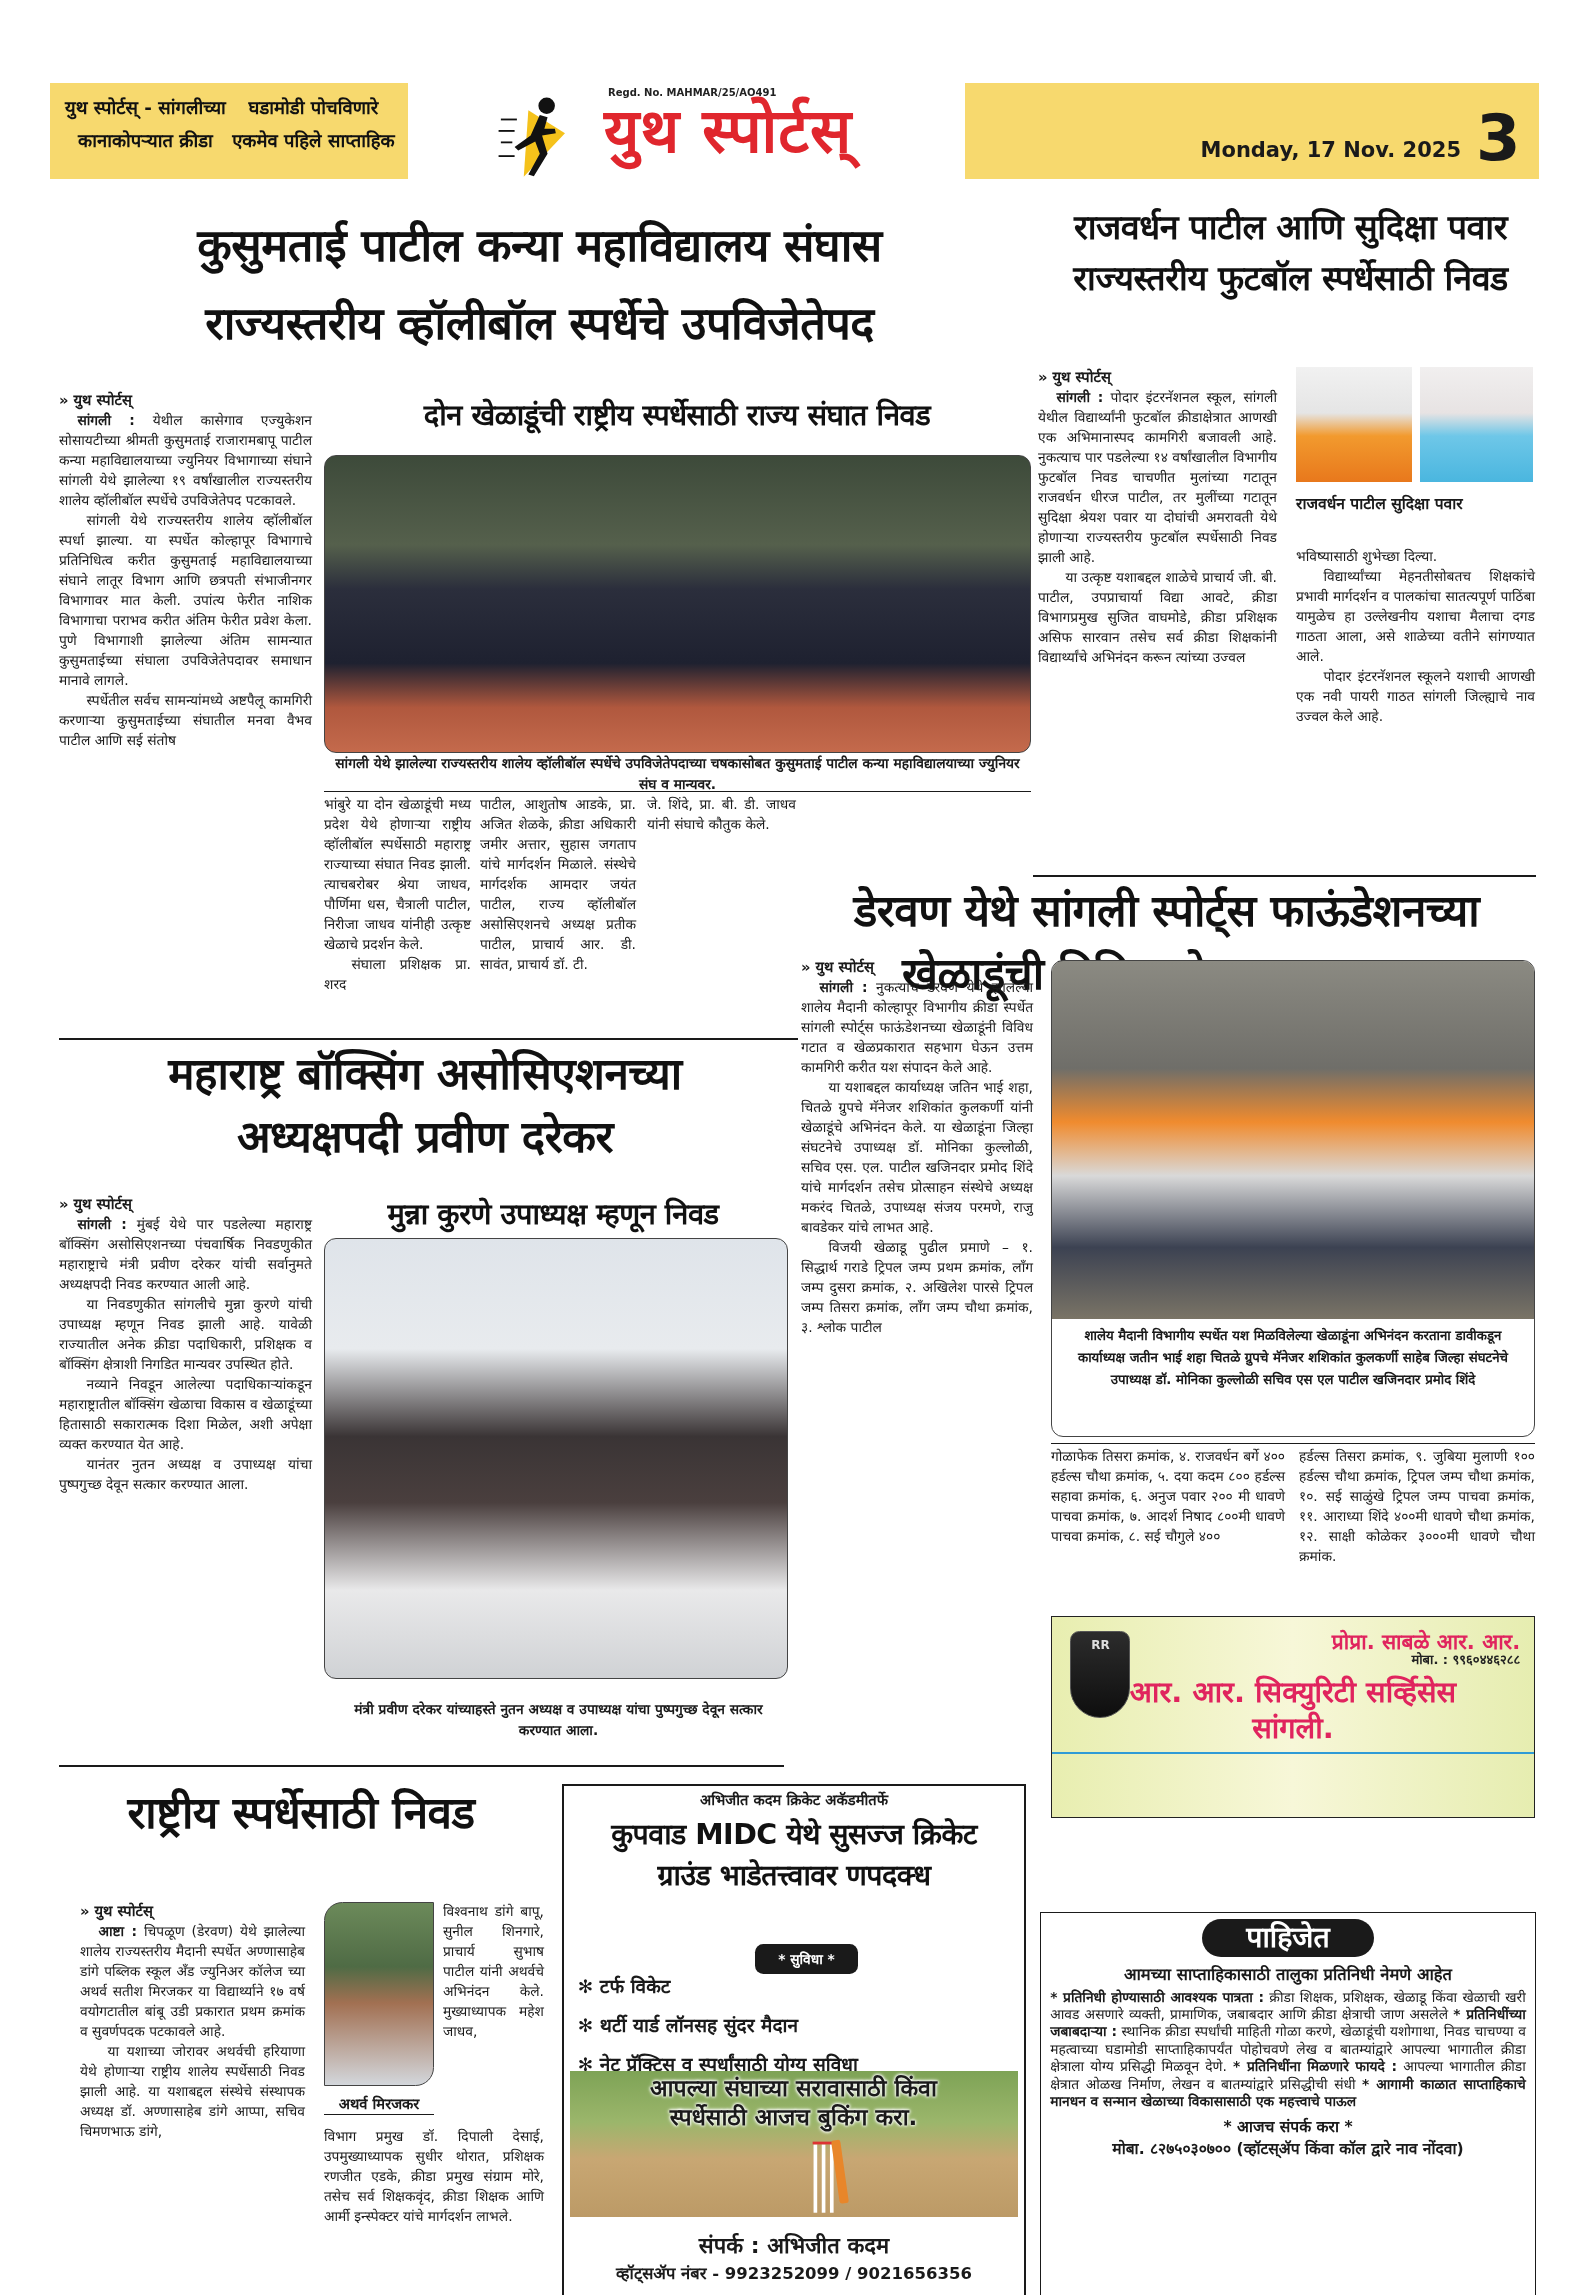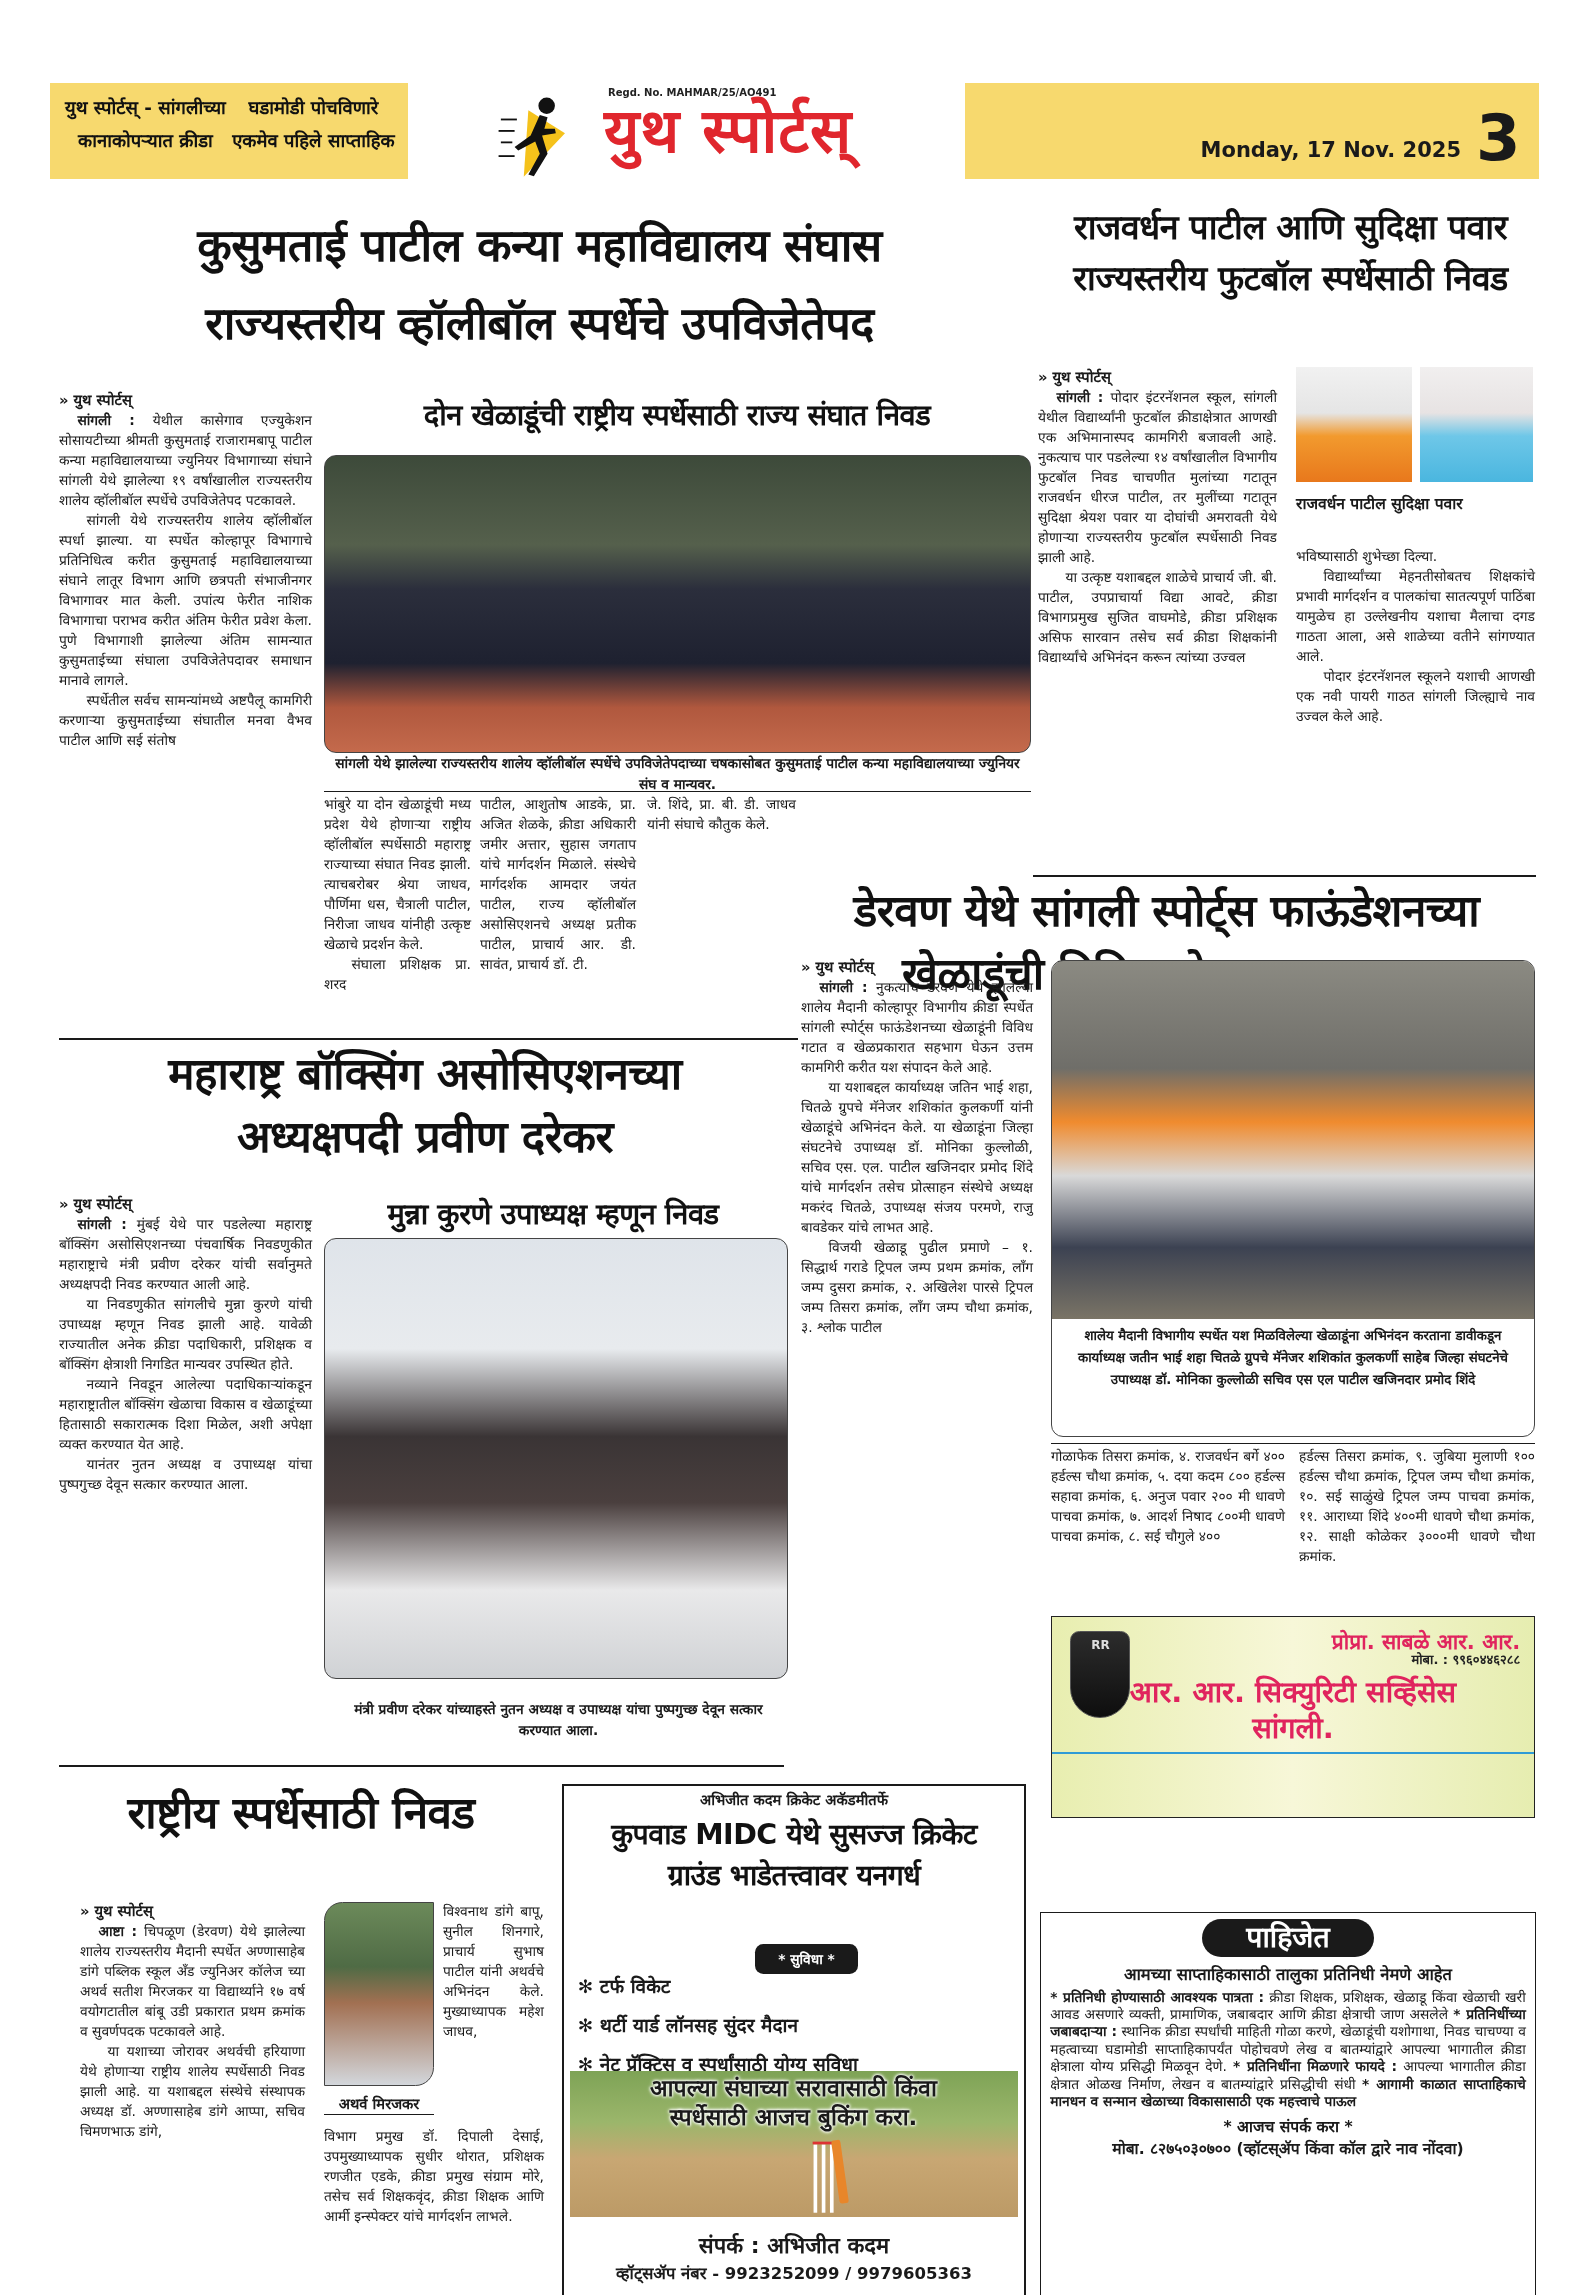--- a/index.html
+++ b/index.html
@@ -308,21 +308,21 @@
   <p class="first">विश्वनाथ डांगे बापू, सुनील शिनगारे, प्राचार्य सुभाष पाटील यांनी अथर्वचे अभिनंदन केले. मुख्याध्यापक महेश जाधव,</p>
 </div>
 <div class="abs body-text" style="left:324px; top:2126px; width:220px;">
   <p class="first">विभाग प्रमुख डॉ. दिपाली देसाई, उपमुख्याध्यापक सुधीर थोरात, प्रशिक्षक रणजीत एडके, क्रीडा प्रमुख संग्राम मोरे, तसेच सर्व शिक्षकवृंद, क्रीडा शिक्षक आणि आर्मी इन्स्पेक्टर यांचे मार्गदर्शन लाभले.</p>
 </div>
 
 <div class="abs ad-box" style="left:562px; top:1784px; width:464px; height:530px; border-width:2.3px;">
   <div style="text-align:center; font-weight:bold; font-size:14.7px; line-height:27.5px;">अभिजीत कदम क्रिकेट अकॅडमीतर्फे</div>
   <div class="headline" style="font-size:28.5px; line-height:41px;">
     <div>कुपवाड MIDC येथे सुसज्ज क्रिकेट</div>
-    <div>ग्राउंड भाडेतत्त्वावर यनगर्ध</div>
+    <div>ग्राउंड भाडेतत्त्वावर णपदक्ध</div>
   </div>
   <div class="pill-black" style="position:absolute; left:193px; top:158px; width:53px; height:30px; border-radius:8.3px; font-size:13.8px; line-height:30px; width:103px; left:191px;">* सुविधा *</div>
   <div style="position:absolute; left:13.8px; top:181px; font-weight:bold; font-size:19px; line-height:38px;">
     <div><span class="bullet-star">✻</span> <span>टर्फ विकेट</span></div>
     <div><span class="bullet-star">✻</span> <span>थर्टी यार्ड लॉनसह सुंदर मैदान</span></div>
     <div><span class="bullet-star">✻</span> <span>नेट प्रॅक्टिस व स्पर्धांसाठी योग्य सुविधा</span></div>
     <div><span class="bullet-star">✻</span> <span>पिण्याच्या पाण्याची व्यवस्था.</span></div>
   </div>
   <div class="ph-cricket" style="position:absolute; left:5.5px; top:285px; width:448px; height:146px;">
     <div style="text-align:center; font-weight:bold; font-size:23px; line-height:29px; color:#1a1a1a; text-shadow:0 0 2.8px #fff, 0 0 2.8px #fff, 0 0 4.6px #fff; padding-top:2.8px;">
@@ -331,15 +331,15 @@
     </div>
     <svg style="position:absolute; left:239px; top:64px;" width="41" height="78" viewBox="0 0 90 170">
       <rect x="10" y="20" width="8" height="150" fill="#fff"></rect>
       <rect x="28" y="20" width="8" height="150" fill="#fff"></rect>
       <rect x="46" y="20" width="8" height="150" fill="#fff"></rect>
       <rect x="8" y="14" width="48" height="6" fill="#d33"></rect>
       <rect x="58" y="10" width="20" height="140" rx="6" fill="#e8862a" transform="rotate(-8 68 80)"></rect>
     </svg>
   </div>
   <div style="position:absolute; left:0; top:443px; width:100%; text-align:center; font-weight:bold; font-size:22px;">संपर्क : अभिजीत कदम</div>
-  <div style="position:absolute; left:0; top:475px; width:100%; text-align:center; font-weight:bold; font-size:16.5px;">व्हॉट्सॲप नंबर - 9923252099 / 9979605363</div>
+  <div style="position:absolute; left:0; top:475px; width:100%; text-align:center; font-weight:bold; font-size:16.5px;">व्हॉट्सॲप नंबर - 9923252099 / 9021656356</div>
 </div>
 
 
 </body></html>

